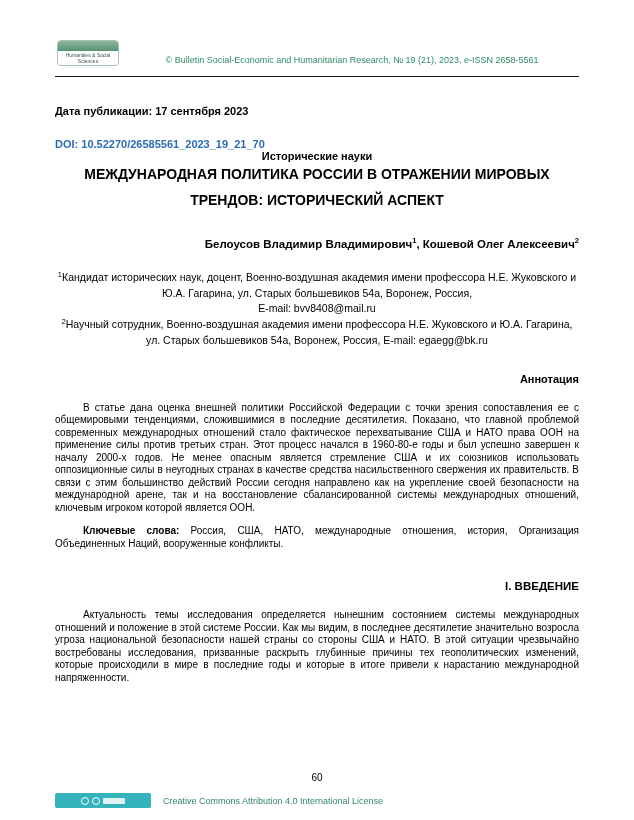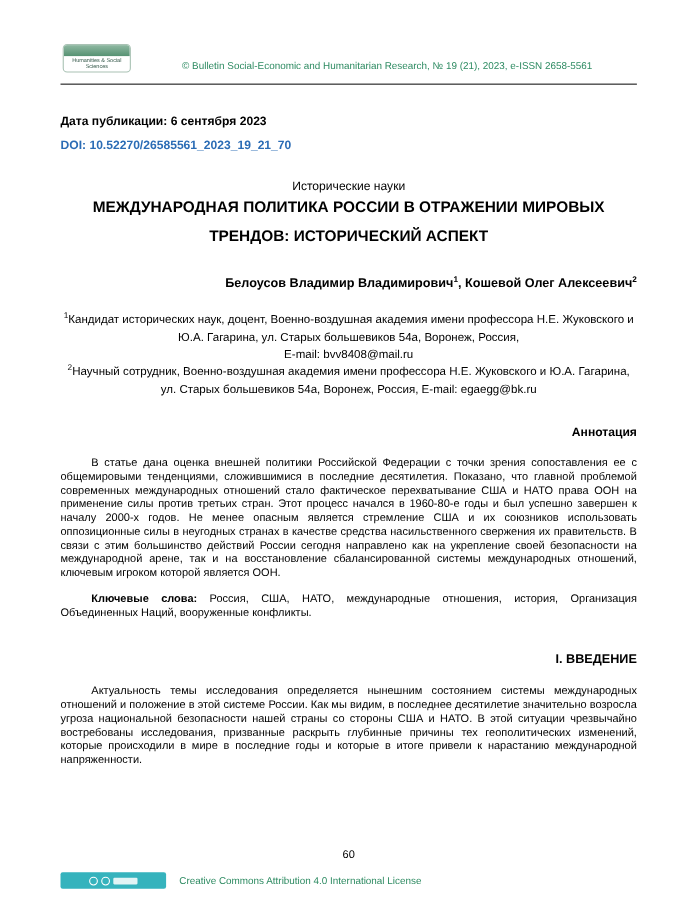--- a/index.html
+++ b/index.html
@@ -18,22 +18,22 @@
   }
   .logo-band { height:10px; background:linear-gradient(180deg,#8fb8a2,#569272); }
   .logo-text { font-size:5px; line-height:1.25; text-align:center; color:#35584a; padding-top:1px; }
   .citation {
     position:absolute; left:70px; right:0; bottom:11px;
     text-align:center; font-size:9px; color:var(--brand-green,#2e8b62);
   }
   
   .content { padding:0 55px; }
   .pubdate { margin-top:28px; font-weight:bold; font-size:11px; }
-  .doi { margin-top:9px; font-weight:bold; font-size:11px; color:var(--doi-blue,#2b6cb5); cursor:pointer; }
-  .section-label { margin-top:26px; text-align:center; font-weight:normal; font-size:11px; }
+  .doi { margin-top:21px; font-weight:bold; font-size:11px; color:var(--doi-blue,#2b6cb5); cursor:pointer; }
+  .section-label { text-align:center; font-weight:bold; font-size:11px; }
   .title { margin-top:0; text-align:center; font-weight:bold; font-size:14px; line-height:1.85; }
   .authors { margin-top:24px; text-align:right; font-weight:bold; font-size:11.5px; }
   sup { font-size:7.5px; vertical-align:super; line-height:0; }
   .affil {
     text-align:center; font-size:10.5px; line-height:1.5; white-space:pre-line;
   }
   .affil-first { margin-top:20px; }
   .abstract-heading { margin-top:24px; text-align:right; font-weight:bold; font-size:11px; }
   .para {
     margin-top:17px; font-size:10px; line-height:1.25;
@@ -62,21 +62,21 @@
       <div class="logo-band"></div>
       <div class="logo-text">
         <span>Humanities &amp; Social</span><br>
         <span>Sciences</span>
       </div>
     </div>
     <div class="citation">© Bulletin Social-Economic and Humanitarian Research, № 19 (21), 2023, e-ISSN 2658-5561</div>
   </div>
 
   <div class="content">
-    <p class="pubdate">Дата публикации: 6 сентября 2023</p>
+    <p class="pubdate">Дата публикации: 17 сентября 2023</p>
     <p class="doi">DOI: 10.52270/26585561_2023_19_21_70</p>
 
     <p class="section-label">Исторические науки</p>
 
     <h1 class="title">МЕЖДУНАРОДНАЯ ПОЛИТИКА РОССИИ В ОТРАЖЕНИИ МИРОВЫХ ТРЕНДОВ: ИСТОРИЧЕСКИЙ АСПЕКТ</h1>
 
     <p class="authors"><span>Белоусов Владимир Владимирович</span><sup>1</sup><span>, </span><span>Кошевой Олег Алексеевич</span><sup>2</sup></p>
 
     <p class="affil affil-first"><sup>1</sup><span>Кандидат исторических наук, доцент, Военно-воздушная академия имени профессора Н.Е. Жуковского и Ю.А. Гагарина, ул. Старых большевиков 54а, Воронеж, Россия,
 E-mail: bvv8408@mail.ru</span></p>

